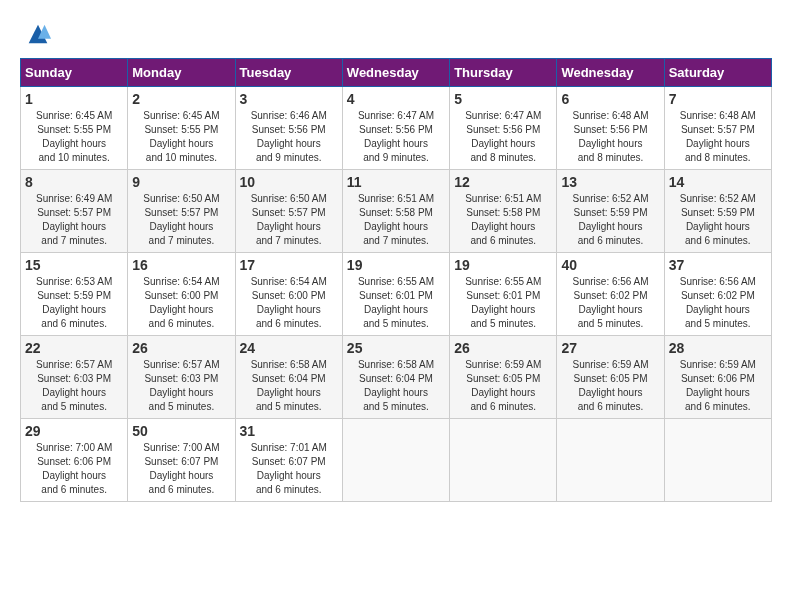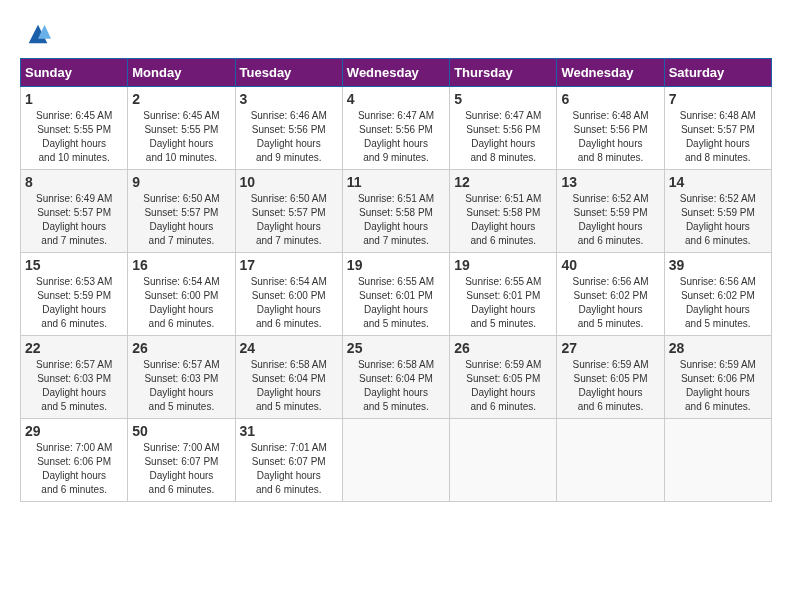--- a/index.html
+++ b/index.html
@@ -306,21 +306,21 @@
         <td>
           <span class="day-num">40</span>
           <div class="day-info">
             Sunrise: 6:56 AM<br>
             Sunset: 6:02 PM<br>
             Daylight hours<br>
             and 5 minutes.
           </div>
         </td>
         <td>
-          <span class="day-num">39</span>
+          <span class="day-num">37</span>
           <div class="day-info">
             Sunrise: 6:56 AM<br>
             Sunset: 6:02 PM<br>
             Daylight hours<br>
             and 5 minutes.
           </div>
         </td>
       </tr>
       <tr>
         <td>

